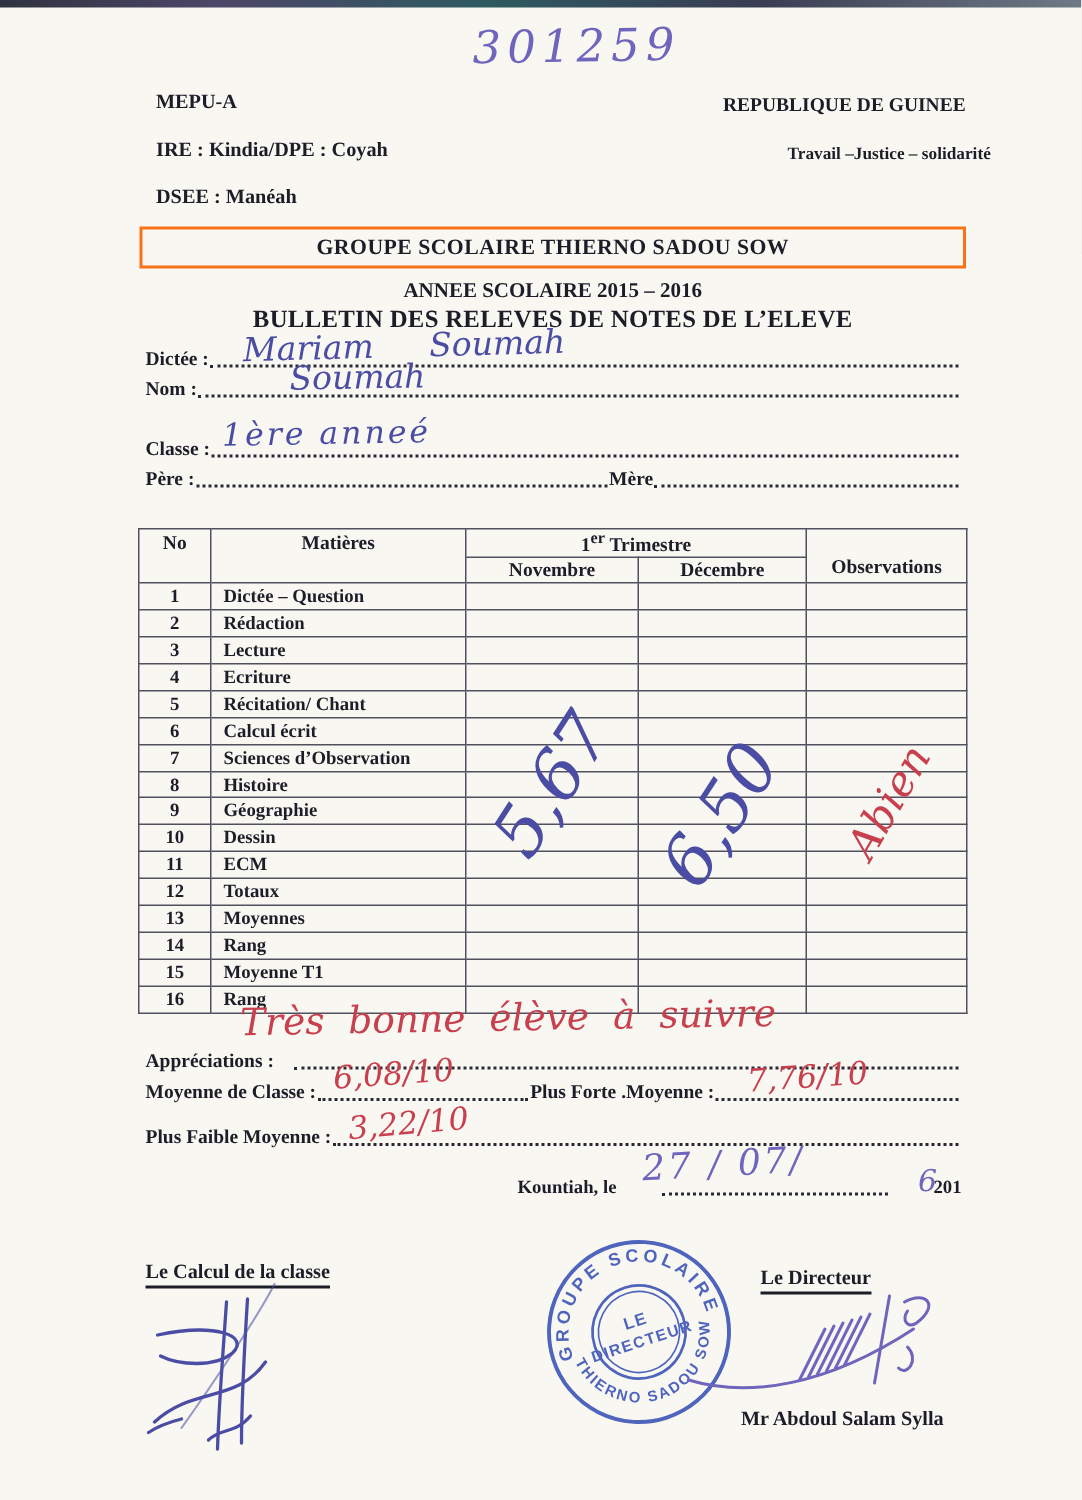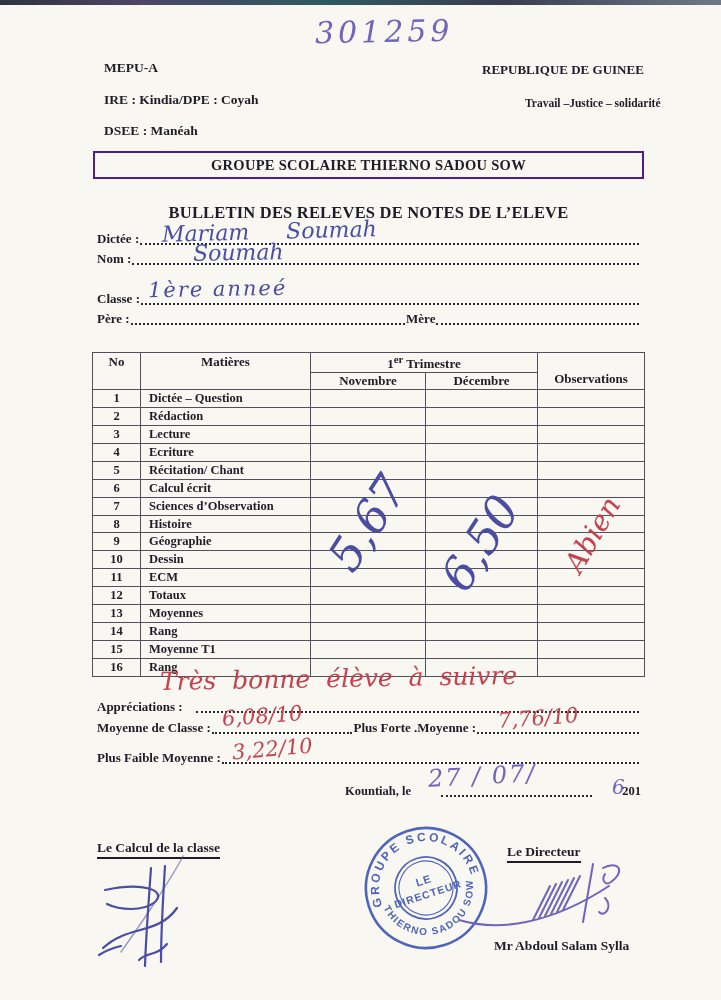--- a/index.html
+++ b/index.html
@@ -14,21 +14,21 @@
   .abs{position:absolute;}
   .hw{font-family:"DejaVu Serif",serif;font-style:italic;white-space:nowrap;}
   .hw-blue{color:var(--ink-blue);}
   .hw-red{color:var(--ink-red);}
   .hw-purple{color:var(--ink-purple);}
 
   .hdr-left{font-size:13.5px;font-weight:bold;}
   .hdr-right-title{font-size:13px;font-weight:bold;}
   .hdr-right-motto{font-size:11.5px;font-weight:bold;}
 
-  .banner{left:93px;top:151px;width:551px;height:28px;border:2px solid #4c1d95;
+  .banner{left:93px;top:151px;width:551px;height:28px;border:2px solid #f97316;
     display:flex;align-items:center;justify-content:center;font-size:14.5px;font-weight:bold;letter-spacing:.3px;}
   .title-year{left:93px;top:187px;width:551px;text-align:center;font-size:14px;font-weight:bold;}
   .title-bulletin{left:93px;top:203px;width:551px;text-align:center;font-size:16.5px;font-weight:bold;letter-spacing:.2px;}
 
   .formline{left:97px;width:543px;height:20px;display:flex;align-items:flex-end;font-size:13px;font-weight:bold;}
   .formline .lbl{white-space:nowrap;padding-bottom:1px;}
   .dots{flex:1;border-bottom:2px dotted #2a2a34;height:14px;margin:0 1px 3px 1px;}
 
   table.notes{position:absolute;left:92px;top:352px;width:552px;border-collapse:collapse;table-layout:fixed;}
   table.notes th,table.notes td{border:1px solid var(--line);font-family:"Liberation Serif",serif;}
@@ -58,20 +58,21 @@
   <div class="abs hw hw-purple" style="left:315px;top:14px;font-size:30px;letter-spacing:4px;transform:rotate(-1deg);">301259</div>
 
   <div class="abs hdr-left" style="left:104px;top:60px;">MEPU-A</div>
   <div class="abs hdr-left" style="left:104px;top:92px;">IRE : Kindia/DPE : Coyah</div>
   <div class="abs hdr-left" style="left:104px;top:123px;">DSEE : Manéah</div>
   <div class="abs hdr-right-title" style="left:482px;top:62px;">REPUBLIQUE DE GUINEE</div>
   <div class="abs hdr-right-motto" style="left:481px;top:97px;margin-left:44px;">Travail –Justice – solidarité</div>
 
   <div class="abs banner">GROUPE SCOLAIRE THIERNO SADOU SOW</div>
 
+  <div class="abs title-year">ANNEE SCOLAIRE 2015 – 2016</div>
   <div class="abs title-bulletin">BULLETIN DES RELEVES DE NOTES DE L’ELEVE</div>
 
   <div class="abs formline" style="top:228px;">
     <span class="lbl">Dictée :</span>
       <span class="dots"></span>
   </div>
   <div class="abs formline" style="top:248px;">
     <span class="lbl">Nom :</span>
       <span class="dots"></span>
   </div>

